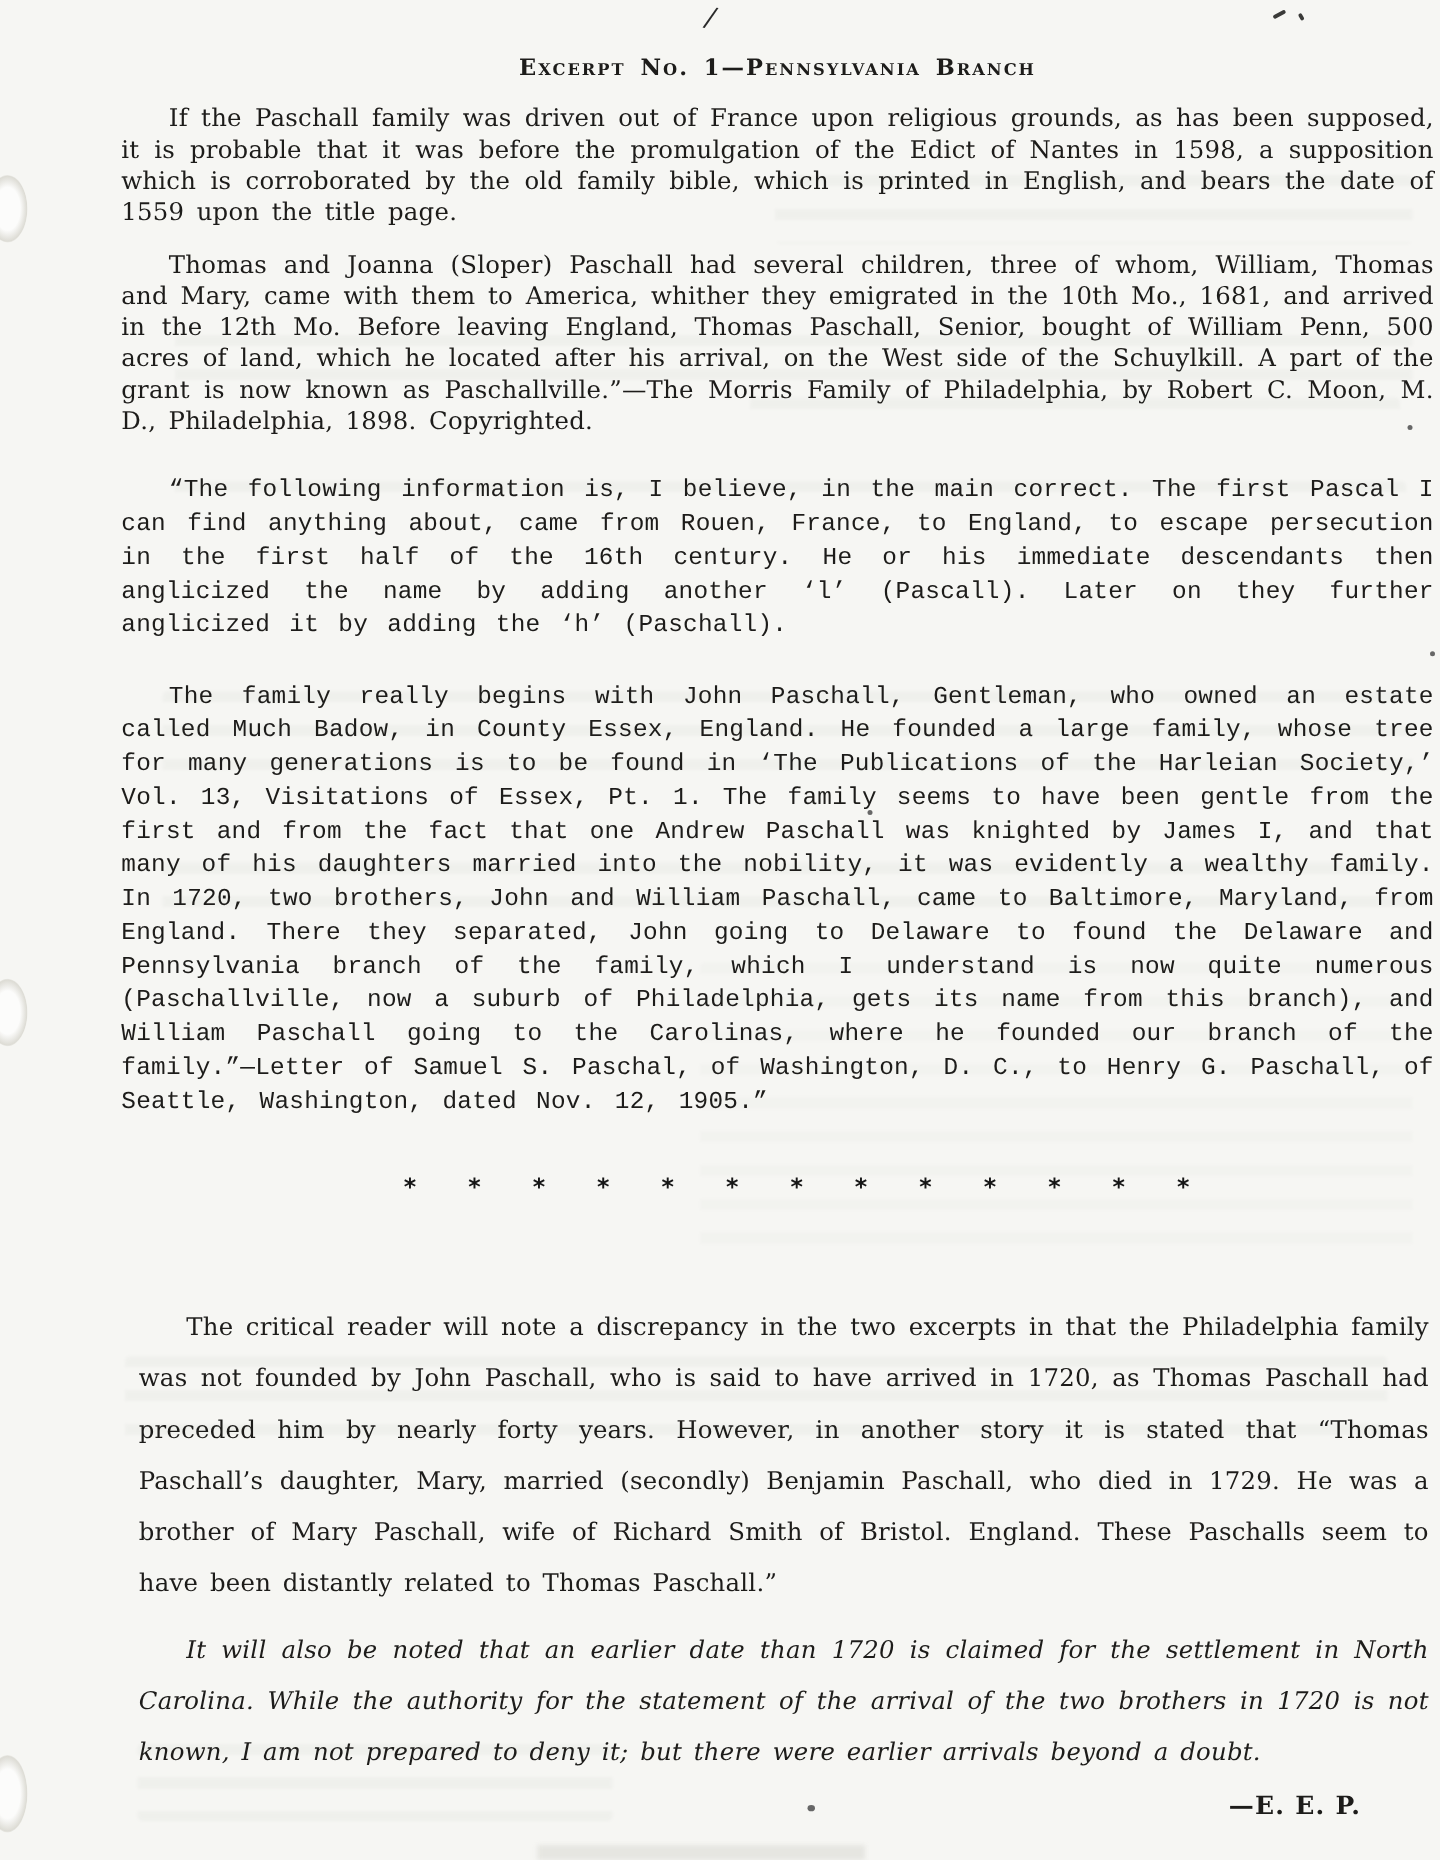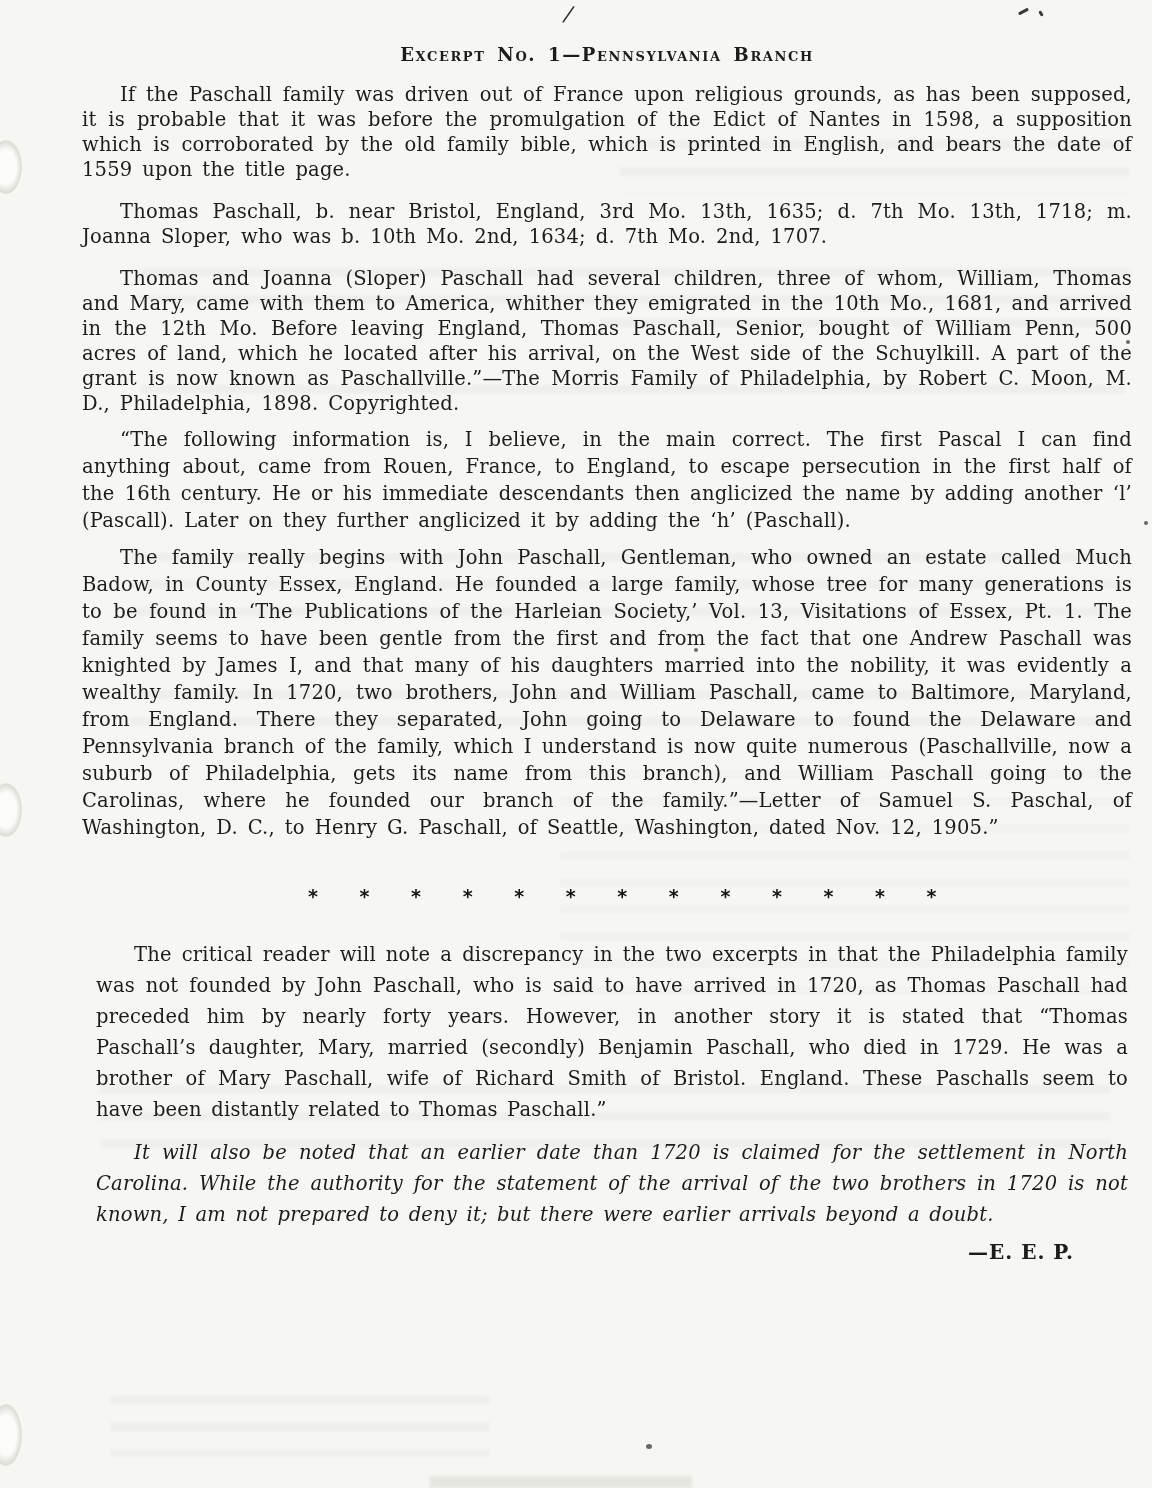--- a/index.html
+++ b/index.html
@@ -6,48 +6,48 @@
   body {
     width:1152px; height:1488px;
     background:#f6f6f3;
     overflow:hidden;
     position:relative;
     font-family:"DejaVu Serif", serif;
     color:#1d1c1a;
   }
   
   .text-column {
-    position:absolute; left:82px; top:0; width:1050px; height:1068px;
+    position:absolute; left:97px; top:0; width:1050px; height:1068px;
   }
   .sec-heading {
     margin:0; text-align:center;
     font-variant:small-caps; font-weight:bold;
     font-size:18px; letter-spacing:1.6px;
     word-spacing:4px;
   }
   #h1 { margin-top:44px; }
   #h2 { margin-top:26px; }
   p.body {
     margin:17px 0 0 0;
     font-size:19.5px; line-height:25px;
     text-align:justify; text-indent:38px;
     word-spacing:3.5px; letter-spacing:0.2px;
   }
-  p.sec2 { margin-top:10px; line-height:27px; }
+  p.sec2 { margin-top:30px; line-height:27px;font-family:Liberation Mono, monospace; }
   .divider {
     margin:44px 0 0 226px;
     width:680px;
     font-family:"DejaVu Sans", sans-serif;
     font-size:19px; font-weight:bold;
     word-spacing:34px; letter-spacing:0.5px;
     color:#161616; white-space:nowrap;
   }
   p.commentary {
-    margin:32px 4px 0 14px;
-    font-size:19.5px; line-height:31px;
+    margin:80px 4px 0 14px;
+    font-size:19.5px; line-height:41px;
     text-align:justify; text-indent:38px;
     word-spacing:3px; letter-spacing:0.2px;
   }
   p.commentary + p.commentary { margin-top:12px;font-style:italic; }
   .signature {
     margin:10px 58px 0 0;
     text-align:right;
     font-size:20px; letter-spacing:1px;
     font-weight:bold;
   }
@@ -97,21 +97,20 @@
 <div class="artifact dot" style="left:1126px; top:340px;"></div>
 <div class="artifact dot" style="left:1144px; top:521px;"></div>
 <div class="artifact dot" style="left:646px; top:1444px; width:6px; height:5px;"></div>
 <div class="artifact edge-smudge"></div>
 
 <div class="text-column">
 
   <h3 id="h1" class="sec-heading">Excerpt No. 1—Pennsylvania Branch</h3>
 
   <p class="body">If the Paschall family was driven out of France upon religious grounds, as has been supposed, it is probable that it was before the promulgation of the Edict of Nantes in 1598, a supposition which is corroborated by the old family bible, which is printed in English, and bears the date of 1559 upon the title page.</p>
-  <p class="body">Thomas Paschall, b. near Bristol, England, 3rd Mo. 13th, 1635; d. 7th Mo. 13th, 1718; m. Joanna Sloper, who was b. 10th Mo. 2nd, 1634; d. 7th Mo. 2nd, 1707.</p>
   <p class="body">Thomas and Joanna (Sloper) Paschall had several children, three of whom, William, Thomas and Mary, came with them to America, whither they emigrated in the 10th Mo., 1681, and arrived in the 12th Mo.  Before leaving England, Thomas Paschall, Senior, bought of William Penn, 500 acres of land, which he located after his arrival, on the West side of the Schuylkill.  A part of the grant is now known as Paschallville.”—The Morris Family of Philadelphia, by Robert C. Moon, M. D., Philadelphia, 1898.  Copyrighted.</p>
 
 
   <p class="body sec2">“The following information is, I believe, in the main correct.  The first Pascal I can find anything about, came from Rouen, France, to England, to escape persecution in the first half of the 16th century.  He or his immediate descendants then anglicized the name by adding another ‘l’ (Pascall).  Later on they further anglicized it by adding the ‘h’ (Paschall).</p>
   <p class="body sec2">The family really begins with John Paschall, Gentleman, who owned an estate called Much Badow, in County Essex, England.  He founded a large family, whose tree for many generations is to be found in ‘The Publications of the Harleian Society,’ Vol. 13, Visitations of Essex, Pt. 1.  The family seems to have been gentle from the first and from the fact that one Andrew Paschall was knighted by James I, and that many of his daughters married into the nobility, it was evidently a wealthy family.  In 1720, two brothers, John and William Paschall, came to Baltimore, Maryland, from England.  There they separated, John going to Delaware to found the Delaware and Pennsylvania branch of the family, which I understand is now quite numerous (Paschallville, now a suburb of Philadelphia, gets its name from this branch), and William Paschall going to the Carolinas, where he founded our branch of the family.”—Letter of Samuel S. Paschal, of Washington, D. C., to Henry G. Paschall, of Seattle, Washington, dated Nov. 12, 1905.”</p>
 
   <div class="divider">* * * * * * * * * * * * *</div>
 
   <p class="commentary">The critical reader will note a discrepancy in the two excerpts in that the Philadelphia family was not founded by John Paschall, who is said to have arrived in 1720, as Thomas Paschall had preceded him by nearly forty years.  However, in another story it is stated that “Thomas Paschall’s daughter, Mary, married (secondly) Benjamin Paschall, who died in 1729.  He was a brother of Mary Paschall, wife of Richard Smith of Bristol. England.  These Paschalls seem to have been distantly related to Thomas Paschall.”</p>
   <p class="commentary">It will also be noted that an earlier date than 1720 is claimed for the settlement in North Carolina.  While the authority for the statement of the arrival of the two brothers in 1720 is not known, I am not prepared to deny it; but there were earlier arrivals beyond a doubt.</p>

